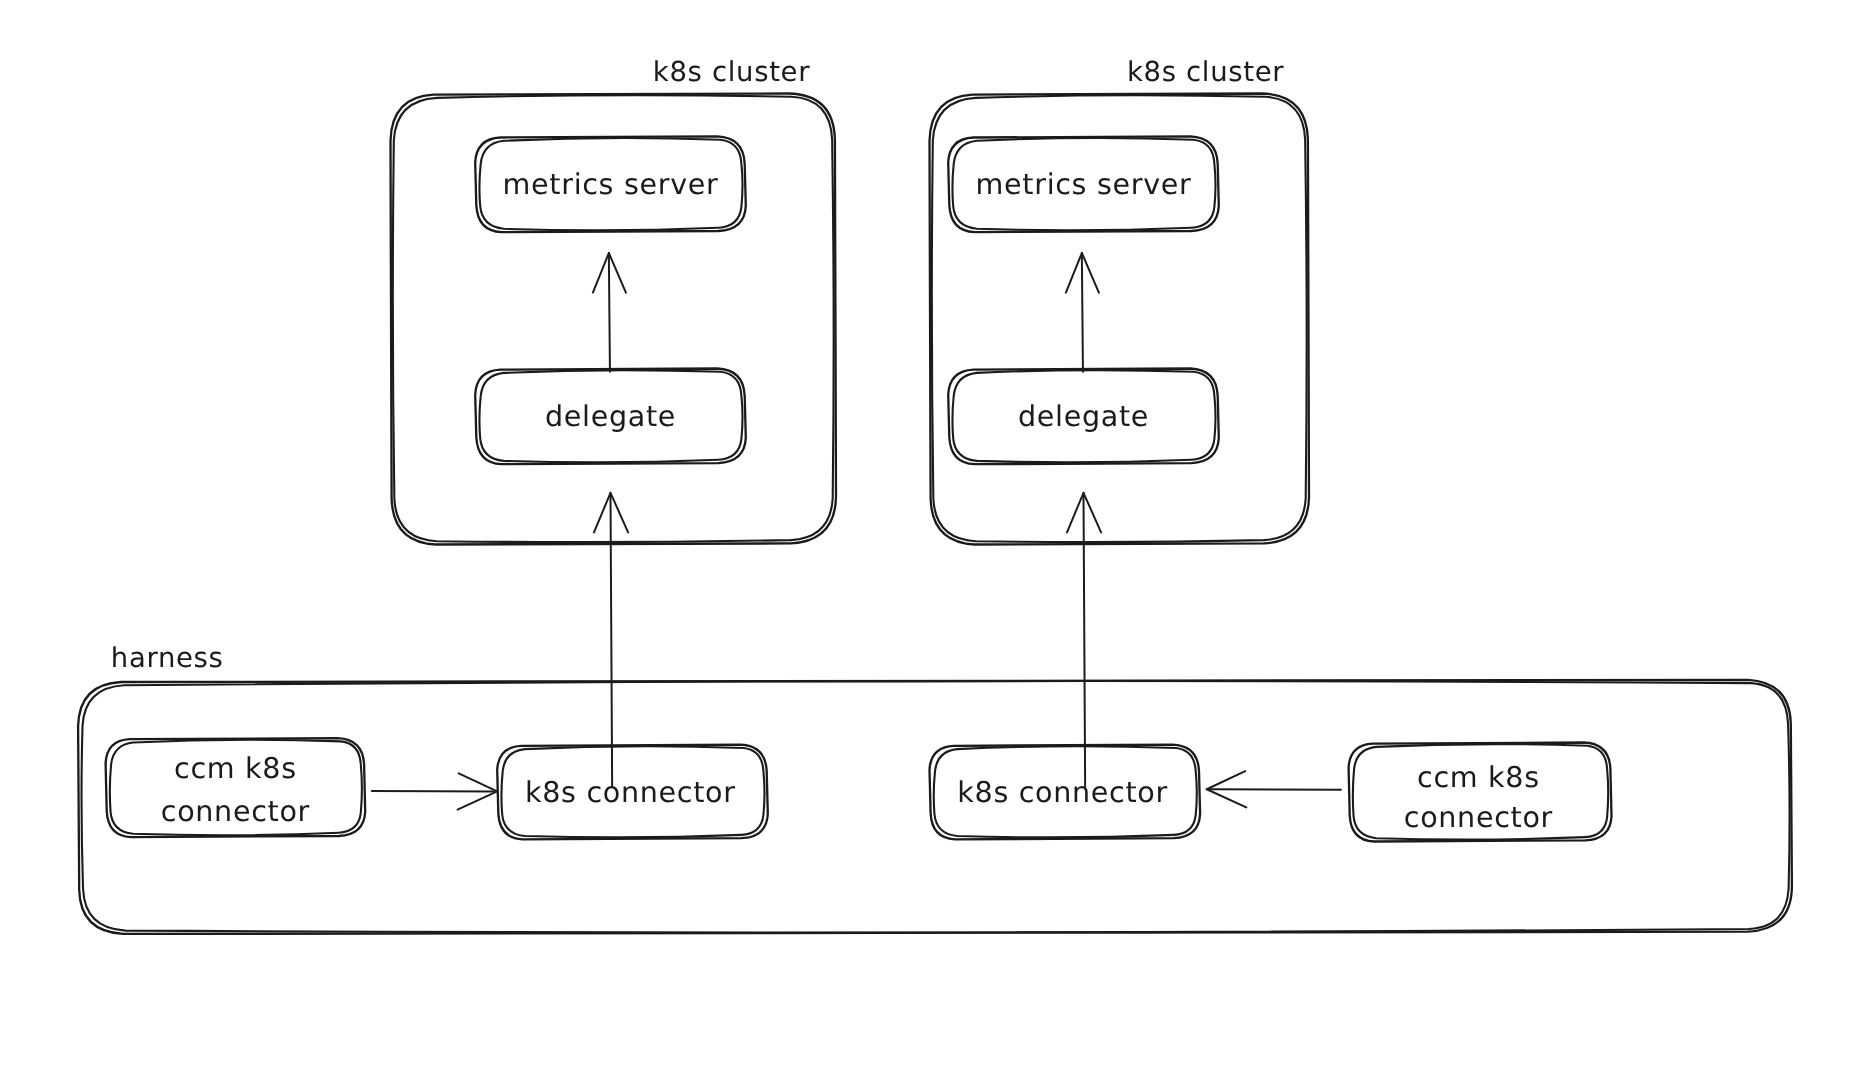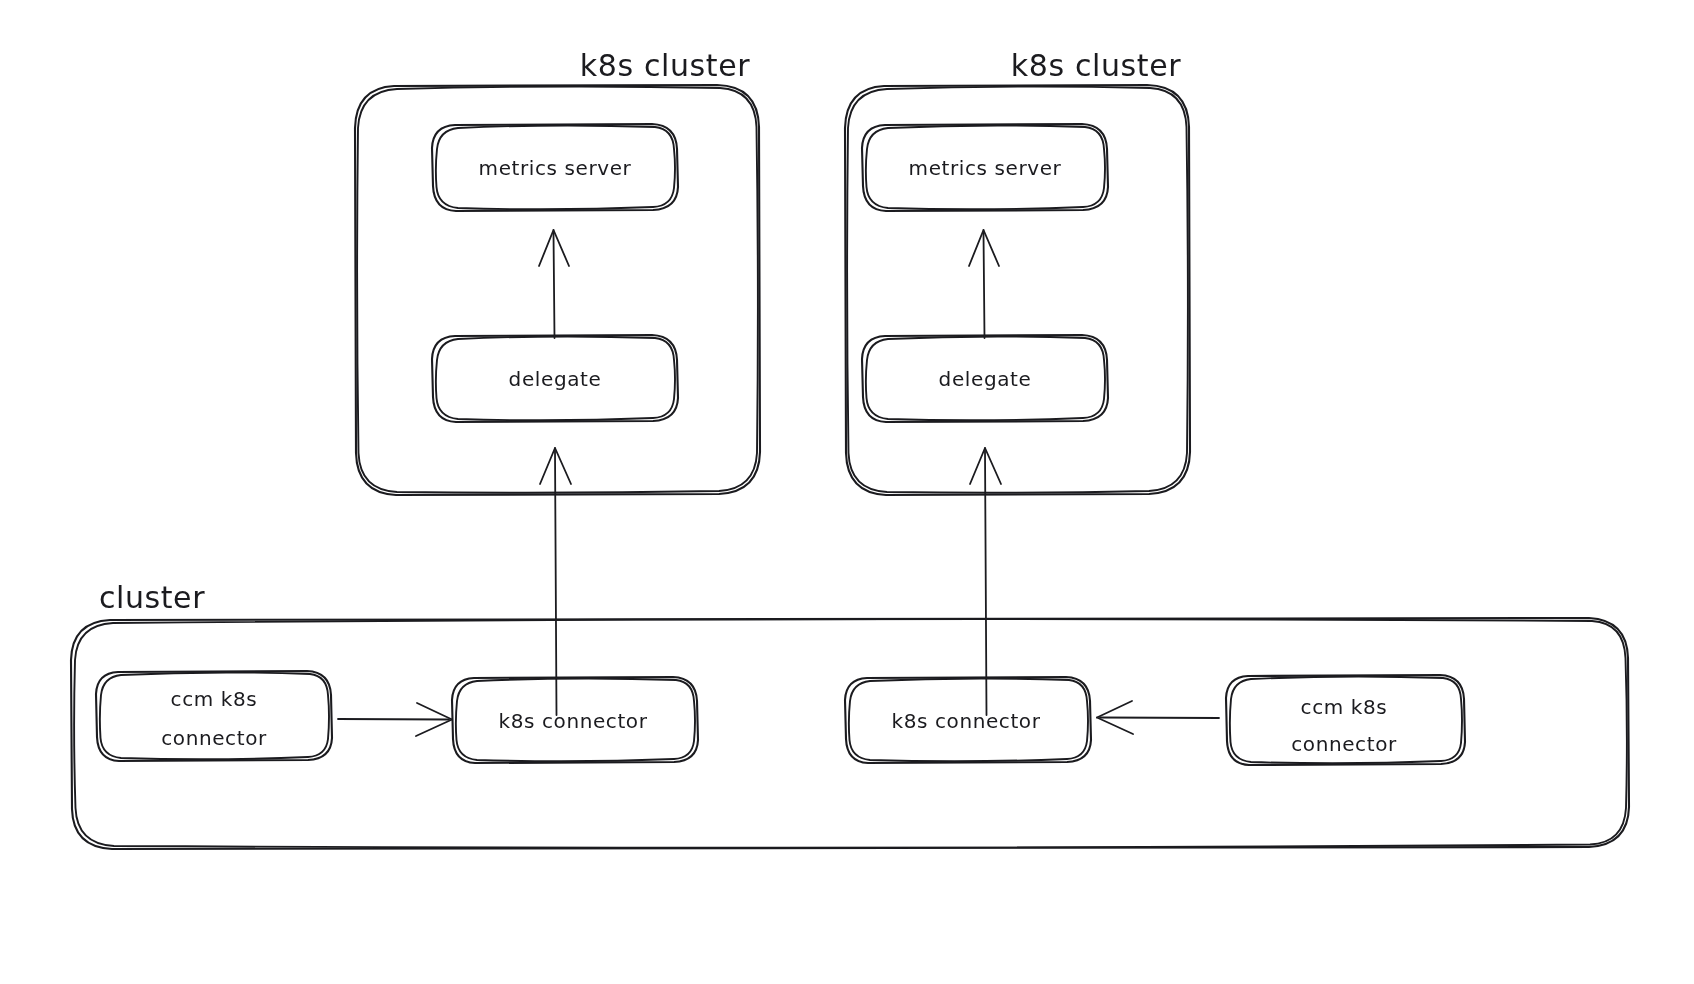--- a/index.html
+++ b/index.html
@@ -27,31 +27,31 @@
   }
   .lbl {
     position: absolute;
     font-family: "DejaVu Sans", sans-serif;
     color: #1b1b1f;
     white-space: nowrap;
     letter-spacing: 0.6px;
     user-select: none;
   }
   .node-label {
-    font-size: 20px;
+    font-size: 26px;
     line-height: 38px;
     text-align: center;
     transform: translate(-50%, -50%);
   }
   .node-label.two-line {
     line-height: 40px;
     text-align: right;
   }
   .group-label {
-    font-size: 30px;
+    font-size: 25px;
     line-height: 30px;
     transform: translate(-50%, -50%);
   }
 </style>
 </head>
 <body>
 
 <div id="canvas">
 
   <svg id="sketch" viewBox="0 0 1694 984" xmlns="http://www.w3.org/2000/svg">
@@ -153,21 +153,21 @@
       <path class="s s3" d="M 984.5 338 L 983.5 233"></path>
       <path class="s s3" d="M 969 266 L 983.5 230"></path>
       <path class="s s3" d="M 999 266 L 983.5 230"></path>
     </g>
   </svg>
 
   <div class="lbl group-label" style="left:665px; top:66px;">k8s cluster</div>
 
   <div class="lbl group-label" style="left:1096px; top:66px;">k8s cluster</div>
 
-  <div class="lbl group-label" style="left:152px; top:598px;">cluster</div>
+  <div class="lbl group-label" style="left:152px; top:598px;">harness</div>
 
   <div class="lbl node-label" style="left:555px; top:168px;">metrics server</div>
 
   <div class="lbl node-label" style="left:985px; top:168px;">metrics server</div>
 
   <div class="lbl node-label" style="left:555px; top:379px;">delegate</div>
 
   <div class="lbl node-label" style="left:985px; top:379px;">delegate</div>
 
   <div class="lbl node-label two-line" style="left:214px; top:699px;">ccm k8s</div>

